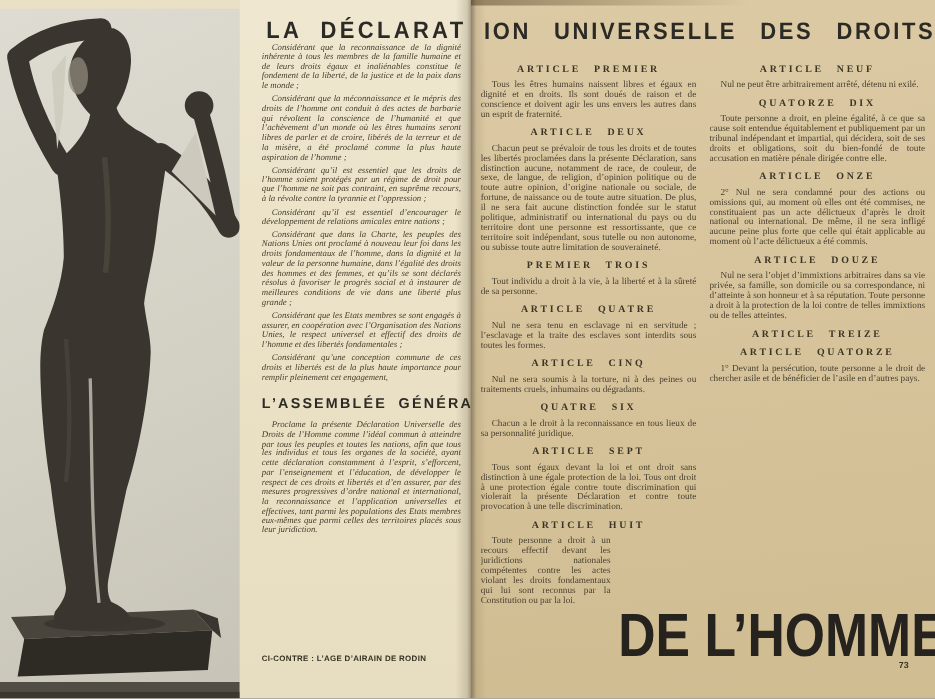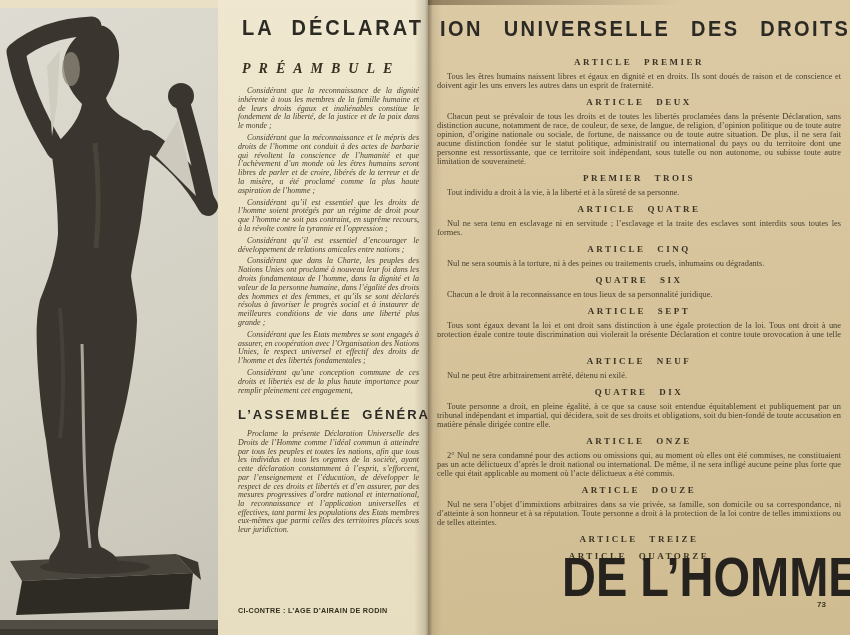--- a/index.html
+++ b/index.html
@@ -20,35 +20,35 @@
   .lp-preamble-h{margin:22px 4px 10px 24px;font-style:italic;font-weight:700;
     font-size:14px;letter-spacing:8px;color:#37311f;white-space:nowrap;}
   .lp-body{padding:0 9px 0 20px;}
   .lp-par{font-style:italic;font-size:8px;line-height:8.8px;margin:0 0 3px;
     text-indent:9px;text-align:justify;color:#453e2d;}
   .lp-assembly-h{margin:12px 4px 8px 20px;font-family:"Liberation Sans",sans-serif;
     font-weight:700;font-size:13px;letter-spacing:2px;word-spacing:5px;
     color:#2c2a24;white-space:nowrap;}
   .lp-assembly-par{font-style:italic;font-size:8px;line-height:8.7px;margin:0;
     padding:0 9px 0 20px;text-indent:9px;text-align:justify;color:#453e2d;}
-  .lp-caption{position:absolute;left:20px;bottom:20px;
+  .lp-caption{position:absolute;left:20px;bottom:32px;
     font-family:"Liberation Sans",sans-serif;font-weight:700;font-size:7.2px;
     letter-spacing:.3px;color:#33301f;}
 
   
   .right-page{position:absolute;left:428px;top:0;width:422px;height:635px;
     background:linear-gradient(175deg,#dccaa5 0%,#d7c49c 45%,#d0bc91 100%);
     color:#463f2f;overflow:hidden;}
   .rp-top-edge{position:absolute;top:0;left:0;width:60%;height:5px;
     background:linear-gradient(to right,rgba(90,70,40,.55),rgba(90,70,40,0));}
   .rp-title{margin:17px 6px 0 12px;font-family:"Liberation Sans",sans-serif;
     font-weight:700;font-size:20px;letter-spacing:2.4px;word-spacing:13px;
     color:#2c2a24;transform:scaleY(1.08);transform-origin:left top;white-space:nowrap;}
   .rp-cols{position:absolute;top:50px;left:0;right:0;bottom:0;
-    display:flex;gap:12px;padding:0 9px;flex-direction:column;}
+    display:flex;gap:12px;padding:0 9px;}
   .col{flex:1;overflow:hidden;}
   .art-head{font-size:9px;font-weight:700;letter-spacing:2.5px;word-spacing:7px;
     text-align:center;margin:7px 0 5px;color:#3b3526;white-space:nowrap;}
   .art-par{font-size:8.4px;line-height:9px;margin:0 0 1px;text-indent:10px;
     text-align:justify;color:#473f2e;}
   .art-par.narrow{width:118px;}
   .rp-big-title{position:absolute;left:134px;bottom:26px;z-index:4;
     font-family:"Liberation Sans",sans-serif;font-weight:700;font-size:47px;
     letter-spacing:0px;color:#26231e;transform:scaleY(1.18);
     transform-origin:left bottom;white-space:nowrap;}
@@ -117,21 +117,20 @@
       <path d="M 82 336 C 84 400 82 462 90 540" stroke="#c6c3b6" stroke-width="3" fill="none" opacity="0.8"></path>
 
       <ellipse cx="71" cy="61" rx="9" ry="17" fill="#8f897b" opacity="0.75"></ellipse>
       <path d="M 95 135 Q 101 190 96 240" stroke="#5d574a" stroke-width="5" fill="none" opacity="0.45"></path>
       <path d="M 60 300 Q 66 380 60 430" stroke="#5d574a" stroke-width="4" fill="none" opacity="0.35"></path>
     </svg>
   </div>
 
   <div class="left-page">
     <h1 class="lp-title">LA DÉCLARAT</h1>
-    <h2 class="lp-preamble-h">PRÉAMBULE</h2>
     <div class="lp-body">
         <p class="lp-par">Considérant que la reconnaissance de la dignité inhérente à tous les membres de la famille humaine et de leurs droits égaux et inaliénables constitue le fondement de la liberté, de la justice et de la paix dans le monde ;</p>
         <p class="lp-par">Considérant que la méconnaissance et le mépris des droits de l’homme ont conduit à des actes de barbarie qui révoltent la conscience de l’humanité et que l’achèvement d’un monde où les êtres humains seront libres de parler et de croire, libérés de la terreur et de la misère, a été proclamé comme la plus haute aspiration de l’homme ;</p>
         <p class="lp-par">Considérant qu’il est essentiel que les droits de l’homme soient protégés par un régime de droit pour que l’homme ne soit pas contraint, en suprême recours, à la révolte contre la tyrannie et l’oppression ;</p>
         <p class="lp-par">Considérant qu’il est essentiel d’encourager le développement de relations amicales entre nations ;</p>
         <p class="lp-par">Considérant que dans la Charte, les peuples des Nations Unies ont proclamé à nouveau leur foi dans les droits fondamentaux de l’homme, dans la dignité et la valeur de la personne humaine, dans l’égalité des droits des hommes et des femmes, et qu’ils se sont déclarés résolus à favoriser le progrès social et à instaurer de meilleures conditions de vie dans une liberté plus grande ;</p>
         <p class="lp-par">Considérant que les Etats membres se sont engagés à assurer, en coopération avec l’Organisation des Nations Unies, le respect universel et effectif des droits de l’homme et des libertés fondamentales ;</p>
         <p class="lp-par">Considérant qu’une conception commune de ces droits et libertés est de la plus haute importance pour remplir pleinement cet engagement,</p>
       </div>
     <h2 class="lp-assembly-h">L’ASSEMBLÉE GÉNÉRALE</h2>
@@ -157,28 +156,29 @@
           <h3 class="art-head">QUATRE SIX</h3>
           <p class="art-par">Chacun a le droit à la reconnaissance en tous lieux de sa personnalité juridique.</p>
           <h3 class="art-head">ARTICLE SEPT</h3>
           <p class="art-par">Tous sont égaux devant la loi et ont droit sans distinction à une égale protection de la loi. Tous ont droit à une protection égale contre toute discrimination qui violerait la présente Déclaration et contre toute provocation à une telle discrimination.</p>
           <h3 class="art-head">ARTICLE HUIT</h3>
           <p class="art-par narrow">Toute personne a droit à un recours effectif devant les juridictions nationales compétentes contre les actes violant les droits fondamentaux qui lui sont reconnus par la Constitution ou par la loi.</p>
         </div>
       <div class="col">
           <h3 class="art-head">ARTICLE NEUF</h3>
           <p class="art-par">Nul ne peut être arbitrairement arrêté, détenu ni exilé.</p>
-          <h3 class="art-head">QUATRE DIX</h3>
+          <h3 class="art-head">QUATORZE DIX</h3>
           <p class="art-par">Toute personne a droit, en pleine égalité, à ce que sa cause soit entendue équitablement et publiquement par un tribunal indépendant et impartial, qui décidera, soit de ses droits et obligations, soit du bien-fondé de toute accusation en matière pénale dirigée contre elle.</p>
           <h3 class="art-head">ARTICLE ONZE</h3>
           <p class="art-par">2° Nul ne sera condamné pour des actions ou omissions qui, au moment où elles ont été commises, ne constituaient pas un acte délictueux d’après le droit national ou international. De même, il ne sera infligé aucune peine plus forte que celle qui était applicable au moment où l’acte délictueux a été commis.</p>
           <h3 class="art-head">ARTICLE DOUZE</h3>
           <p class="art-par">Nul ne sera l’objet d’immixtions arbitraires dans sa vie privée, sa famille, son domicile ou sa correspondance, ni d’atteinte à son honneur et à sa réputation. Toute personne a droit à la protection de la loi contre de telles immixtions ou de telles atteintes.</p>
           <h3 class="art-head">ARTICLE TREIZE</h3>
           <h3 class="art-head">ARTICLE QUATORZE</h3>
+          <p class="art-par">1° Devant la persécution, toute personne a le droit de chercher asile et de bénéficier de l’asile en d’autres pays.</p>
         </div>
     </div>
     <div class="rp-big-title">DE L’HOMME</div>
     <div class="rp-page-num">73</div>
   </div>
 
   <div class="gutter"></div>
 </div>
 
 </body></html>

